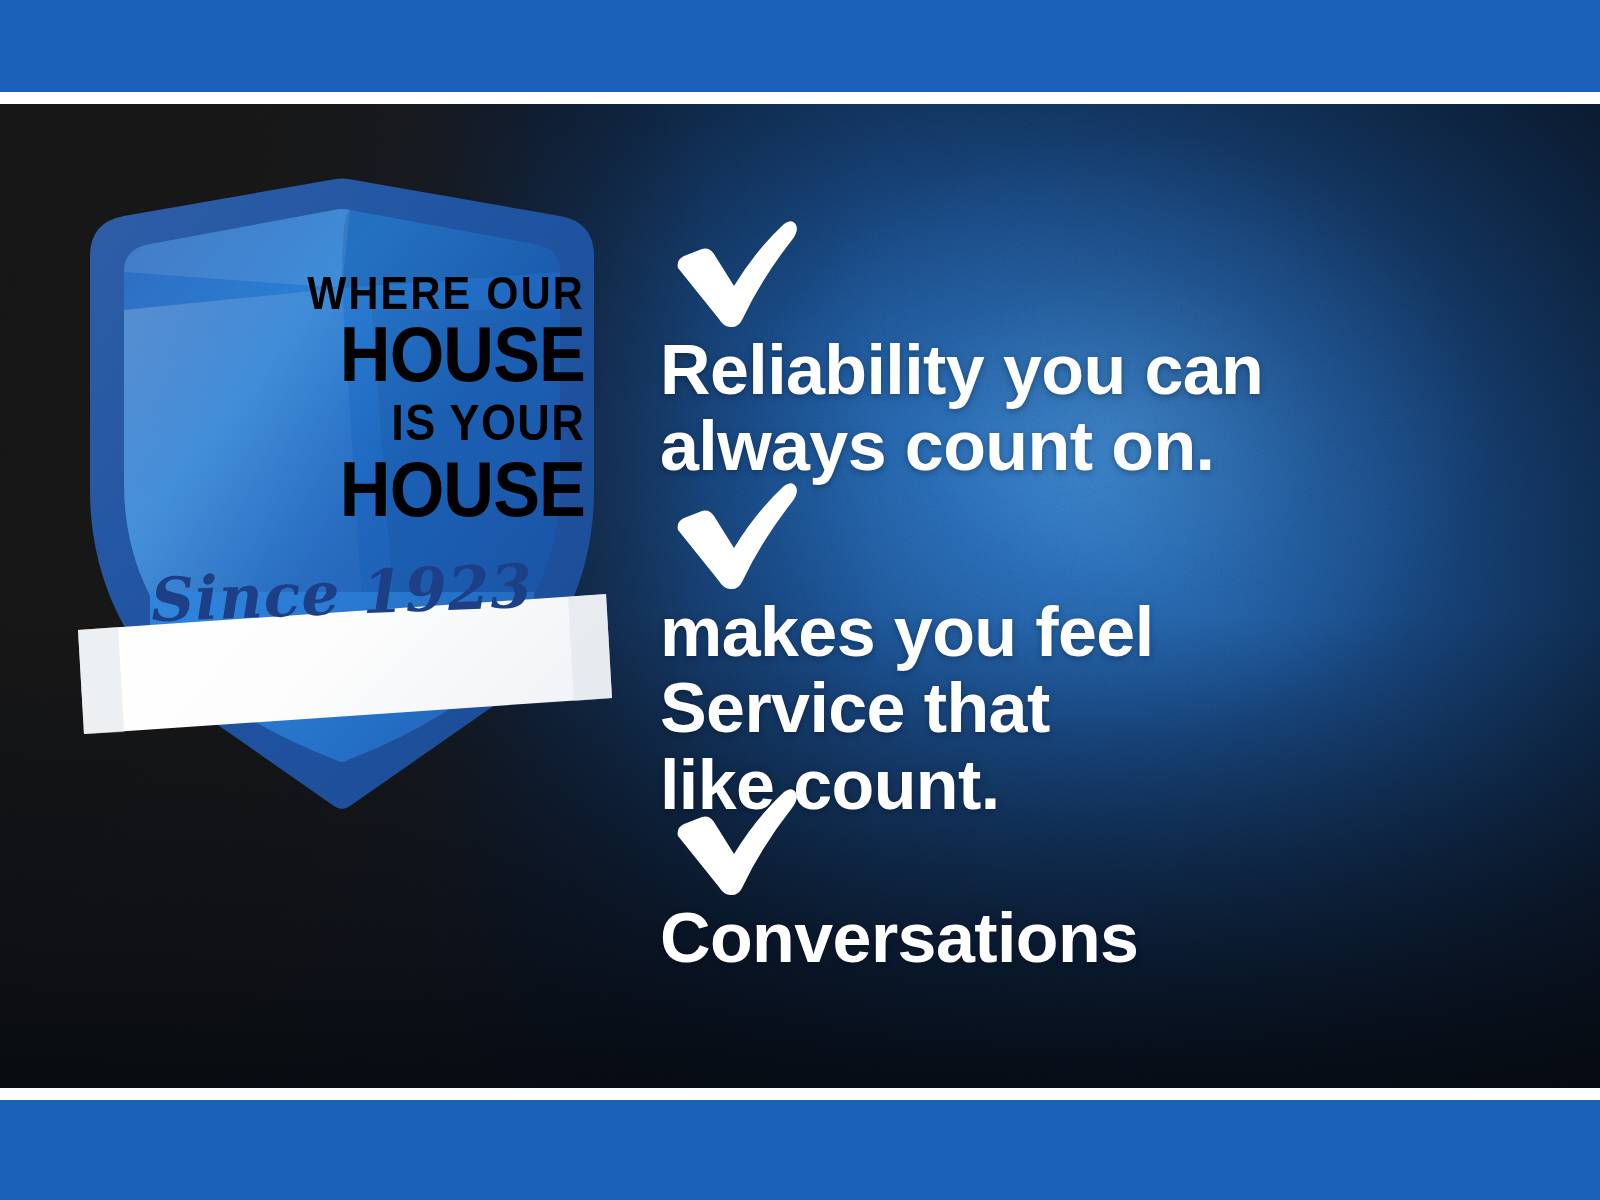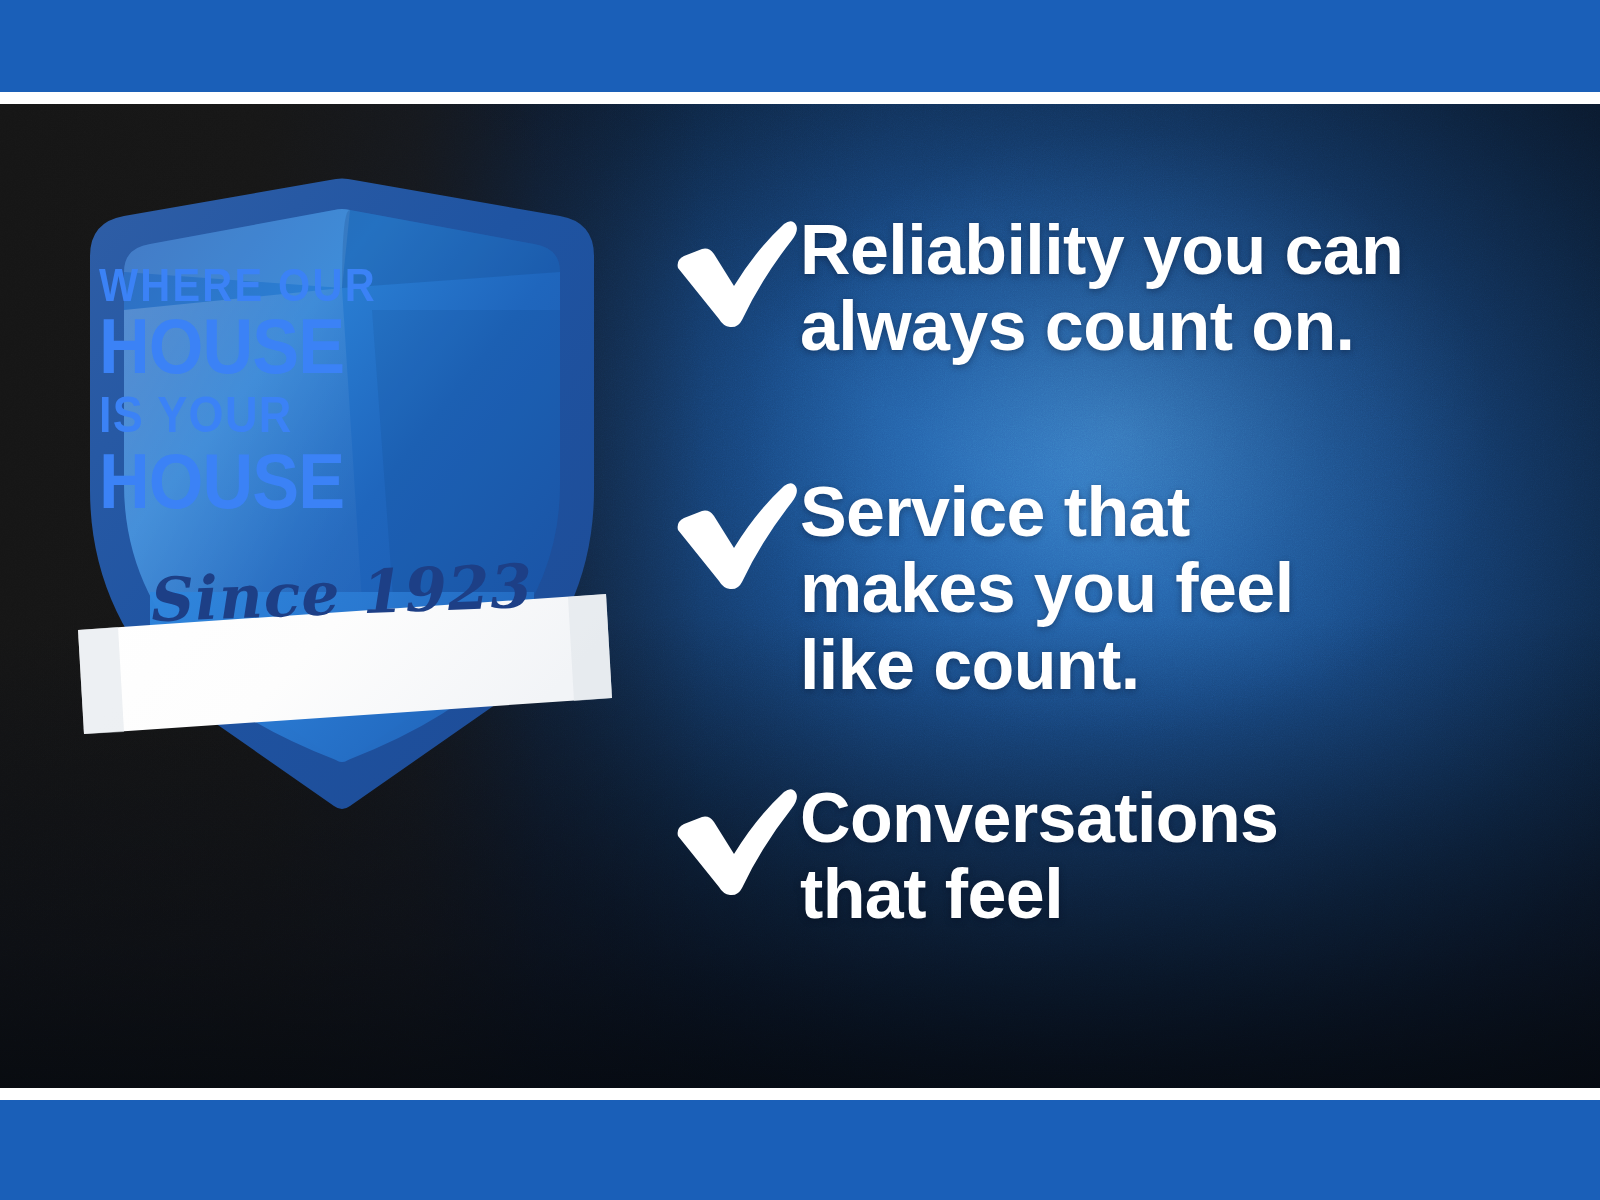--- a/index.html
+++ b/index.html
@@ -37,38 +37,38 @@
   .fade-topright{position:absolute;inset:0;
     background:linear-gradient(to top right, rgba(0,0,0,0) 62%, rgba(8,16,28,.45) 100%);}
 
   
   .grain{position:absolute;inset:-20px;opacity:.55;mix-blend-mode:overlay;}
 
   
   .badge{position:absolute;left:72px;top:160px;width:540px;height:660px;}
   .badge svg{position:absolute;left:0;top:0;}
 
-  .shield-text{position:absolute;left:0;top:0;width:540px;height:660px;
-    pointer-events:none;text-align:left;color:#3b82f6;}
+  .shield-text{position:absolute;left:0;top:8px;width:540px;height:660px;
+    pointer-events:none;text-align:right;color:#000000;}
   .st-line{font-weight:700;line-height:.94;letter-spacing:.5px;
     text-transform:uppercase;font-family:"Liberation Sans",sans-serif;
     transform:scaleX(.90);transform-origin:center;white-space:nowrap;}
   .st-1{position:absolute;top:104px;left:0;right:0;font-size:46px;letter-spacing:2.5px;}
   .st-2{position:absolute;top:150px;left:0;right:0;font-size:78px;letter-spacing:-1px;}
   .st-3{position:absolute;top:232px;left:0;right:0;font-size:50px;letter-spacing:1.5px;}
   .st-4{position:absolute;top:285px;left:0;right:0;font-size:78px;letter-spacing:-1px;}
 
   .since{position:absolute;left:0;top:398px;width:540px;text-align:center;
     font-family:"DejaVu Serif",serif;font-style:italic;font-weight:700;
     font-size:60px;color:#1d3f86;transform:rotate(-2.2deg);
     letter-spacing:1px;white-space:nowrap;}
 
   
   .bullets{position:absolute;left:660px;top:104px;width:880px;height:984px;}
-  .bullet{position:absolute;left:0;width:880px;display:flex;align-items:flex-start;}
+  .bullet{position:absolute;left:0;width:880px;display:flex;align-items:flex-start;flex-direction:column;}
   .b1{top:108px;}
   .b2{top:370px;}
   .b3{top:676px;justify-content:flex-end;}
 
   .check{flex:0 0 auto;width:140px;height:120px;position:relative;}
   .check svg{position:absolute;left:8px;top:4px;}
 
   .btext{flex:1 1 auto;color:#ffffff;font-weight:700;font-size:70px;
     line-height:1.09;letter-spacing:-.6px;
     font-family:"Liberation Sans",sans-serif;
@@ -182,34 +182,33 @@
 
     <div class="bullet b2">
       <div class="check">
         <svg width="130" height="112" viewBox="0 0 130 112">
           <path d="M 10 52 Q 8 44 16 40 L 34 33 Q 41 31 46 38 L 66 70
                    Q 88 34 116 8 Q 124 2 128 9 Q 131 15 124 24
                    Q 94 62 74 104 Q 70 112 62 111 Q 55 110 51 103 Z" fill="#ffffff"></path>
         </svg>
       </div>
       <div class="btext">
+        <span>makes you feel</span>
         <span>Service that</span>
-        <span>makes you feel</span>
         <span>like count.</span>
       </div>
     </div>
 
     <div class="bullet b3">
       <div class="check">
         <svg width="130" height="112" viewBox="0 0 130 112">
           <path d="M 10 52 Q 8 44 16 40 L 34 33 Q 41 31 46 38 L 66 70
                    Q 88 34 116 8 Q 124 2 128 9 Q 131 15 124 24
                    Q 94 62 74 104 Q 70 112 62 111 Q 55 110 51 103 Z" fill="#ffffff"></path>
         </svg>
       </div>
       <div class="btext">
         <span>Conversations</span>
-        <span>that feel</span>
       </div>
     </div>
 
   </div>
 </div>
 
 </body></html>

